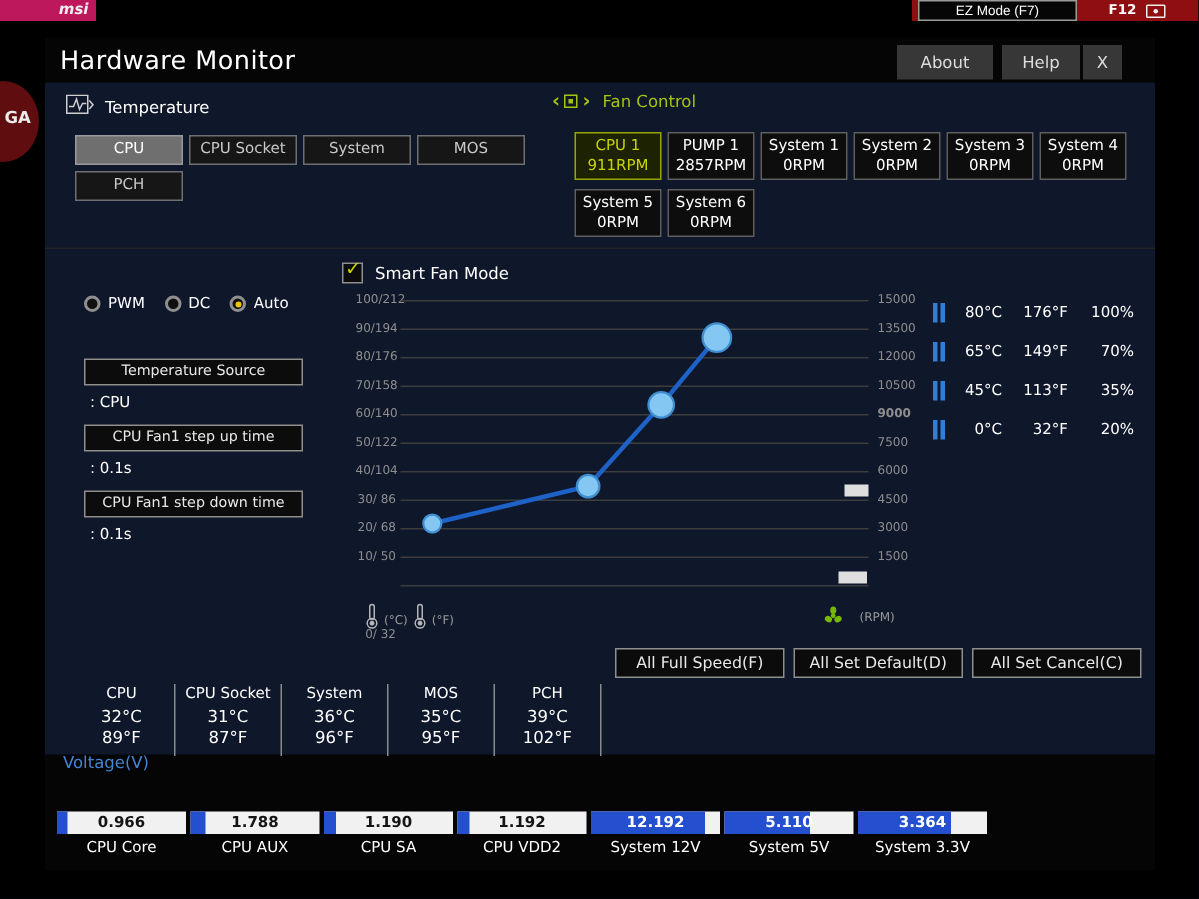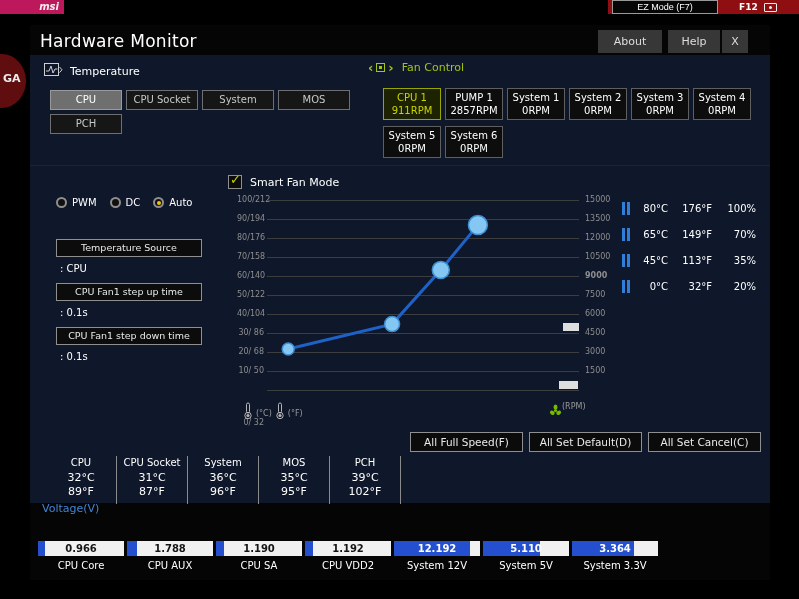--- a/index.html
+++ b/index.html
@@ -62,21 +62,21 @@
 .rows{position:absolute;inset:0}
 .axL{position:absolute;left:0;width:27px;text-align:right;font-size:8px;color:#8e8e8e}
 .axR{position:absolute;left:348px;font-size:8px;color:#8e8e8e}
 .grid{position:absolute;left:30px;width:312px;height:1px;background:#3d3d3d}
 .curve{position:absolute;left:30px;top:6px;overflow:visible}
 .handle{position:absolute;height:8px;background:#dedede}
 .h1{left:326px;top:129px;width:16px}
 .h2{left:322px;top:187px;width:19px}
 .x-units{position:absolute;left:6px;top:208px;display:flex;align-items:center;gap:3px}
 .unit{font-size:8px;color:#9a9a9a}
-.y-units{position:absolute;left:312px;top:208px;display:flex;gap:0}
+.y-units{position:absolute;left:312px;top:208px;display:flex;align-items:center;gap:11px}
 
 .fp-list{position:absolute;left:592px;top:140px;width:146px}
 .fp-row{display:flex;align-items:center;height:26px}
 .fp-ic{display:flex;gap:2px;width:13px}
 .bar{width:3px;height:13px;background:#2f7fd8}
 .fp-c{width:33px;text-align:right;font-size:10px;color:#fff}
 .fp-f{width:44px;text-align:right;font-size:10px;color:#fff}
 .fp-p{width:44px;text-align:right;font-size:10px;color:#fff}
 
 .actions{position:absolute;left:380px;top:407px;display:flex;gap:6px}

